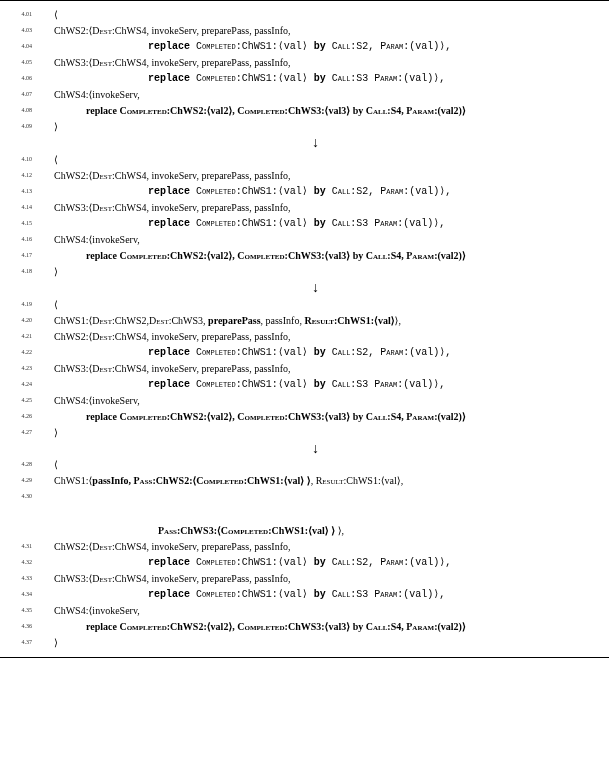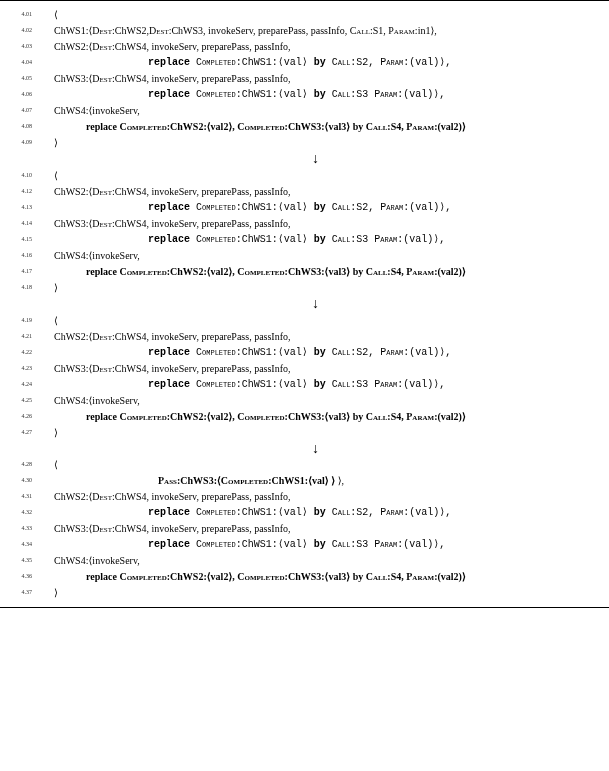--- a/index.html
+++ b/index.html
@@ -32,42 +32,38 @@
     padding-top: 3px;
   }
   .txt {
     flex: 1 1 auto;
     white-space: nowrap;
     overflow: hidden;
   }
   .indent1 { padding-left: 16px; }
   .indent2 { padding-left: 110px; font-family: Liberation Mono, monospace; }
   .indent3 { padding-left: 48px; font-weight: bold; }
-  .indent4 { padding-left: 120px; }
+  .indent4 { padding-left: 120px; margin-top: 34px; }
   .arrow {
     text-align: center;
     font-size: 14px;
     line-height: 1.2;
     padding-left: 26px;
   }
   .sc { font-variant: small-caps; }
 </style>
 </head>
 <body>
 
 <div class="page" id="listing">
     <div class="row">
       <div class="ln">4.01</div>
       <div class="txt indent1">⟨</div>
     </div>
     <div class="row">
-      <div class="ln">4.02</div>
-      <div class="txt indent1">ChWS1:⟨<span class="sc">Dest</span>:ChWS2,<span class="sc">Dest</span>:ChWS3, invokeServ, preparePass, passInfo, <span class="sc">Call</span>:S1, <span class="sc">Param</span>:in1⟩,</div>
-    </div>
-    <div class="row">
       <div class="ln">4.03</div>
       <div class="txt indent1">ChWS2:⟨<span class="sc">Dest</span>:ChWS4, invokeServ, preparePass, passInfo,</div>
     </div>
     <div class="row">
       <div class="ln">4.04</div>
       <div class="txt indent2"><b>replace</b> <span class="sc">Completed</span>:ChWS1:⟨val⟩ <b>by</b> <span class="sc">Call</span>:S2, <span class="sc">Param</span>:(val)⟩,</div>
     </div>
     <div class="row">
       <div class="ln">4.05</div>
       <div class="txt indent1">ChWS3:⟨<span class="sc">Dest</span>:ChWS4, invokeServ, preparePass, passInfo,</div>
@@ -120,20 +116,24 @@
     <div class="row">
       <div class="ln">4.18</div>
       <div class="txt indent1">⟩</div>
     </div>
     <div class="arrow">↓</div>
     <div class="row">
       <div class="ln">4.19</div>
       <div class="txt indent1">⟨</div>
     </div>
     <div class="row">
+      <div class="ln">4.20</div>
+      <div class="txt indent1">ChWS1:⟨<span class="sc">Dest</span>:ChWS2,<span class="sc">Dest</span>:ChWS3, <b>preparePass</b>, passInfo, <b><span class="sc">Result</span>:ChWS1:⟨val⟩</b>⟩,</div>
+    </div>
+    <div class="row">
       <div class="ln">4.21</div>
       <div class="txt indent1">ChWS2:⟨<span class="sc">Dest</span>:ChWS4, invokeServ, preparePass, passInfo,</div>
     </div>
     <div class="row">
       <div class="ln">4.22</div>
       <div class="txt indent2"><b>replace</b> <span class="sc">Completed</span>:ChWS1:⟨val⟩ <b>by</b> <span class="sc">Call</span>:S2, <span class="sc">Param</span>:(val)⟩,</div>
     </div>
     <div class="row">
       <div class="ln">4.23</div>
       <div class="txt indent1">ChWS3:⟨<span class="sc">Dest</span>:ChWS4, invokeServ, preparePass, passInfo,</div>
@@ -151,20 +151,24 @@
       <div class="txt indent3"><b>replace</b> <span class="sc">Completed</span>:ChWS2:⟨val2⟩, <span class="sc">Completed</span>:ChWS3:⟨val3⟩ <b>by</b> <span class="sc">Call</span>:S4, <span class="sc">Param</span>:(val2)⟩</div>
     </div>
     <div class="row">
       <div class="ln">4.27</div>
       <div class="txt indent1">⟩</div>
     </div>
     <div class="arrow">↓</div>
     <div class="row">
       <div class="ln">4.28</div>
       <div class="txt indent1">⟨</div>
+    </div>
+    <div class="row">
+      <div class="ln">4.29</div>
+      <div class="txt indent1">ChWS1:⟨<b>passInfo, <span class="sc">Pass</span>:ChWS2:⟨<span class="sc">Completed</span>:ChWS1:⟨val⟩ ⟩</b>, <span class="sc">Result</span>:ChWS1:⟨val⟩,</div>
     </div>
     <div class="row">
       <div class="ln">4.30</div>
       <div class="txt indent4"><b><span class="sc">Pass</span>:ChWS3:⟨<span class="sc">Completed</span>:ChWS1:⟨val⟩ ⟩</b> ⟩,</div>
     </div>
     <div class="row">
       <div class="ln">4.31</div>
       <div class="txt indent1">ChWS2:⟨<span class="sc">Dest</span>:ChWS4, invokeServ, preparePass, passInfo,</div>
     </div>
     <div class="row">

